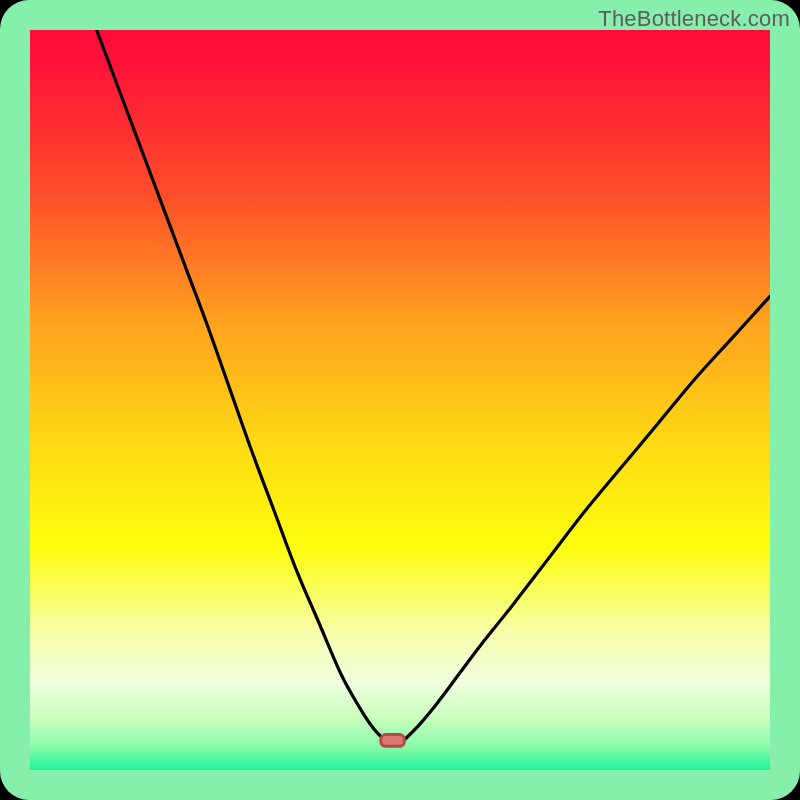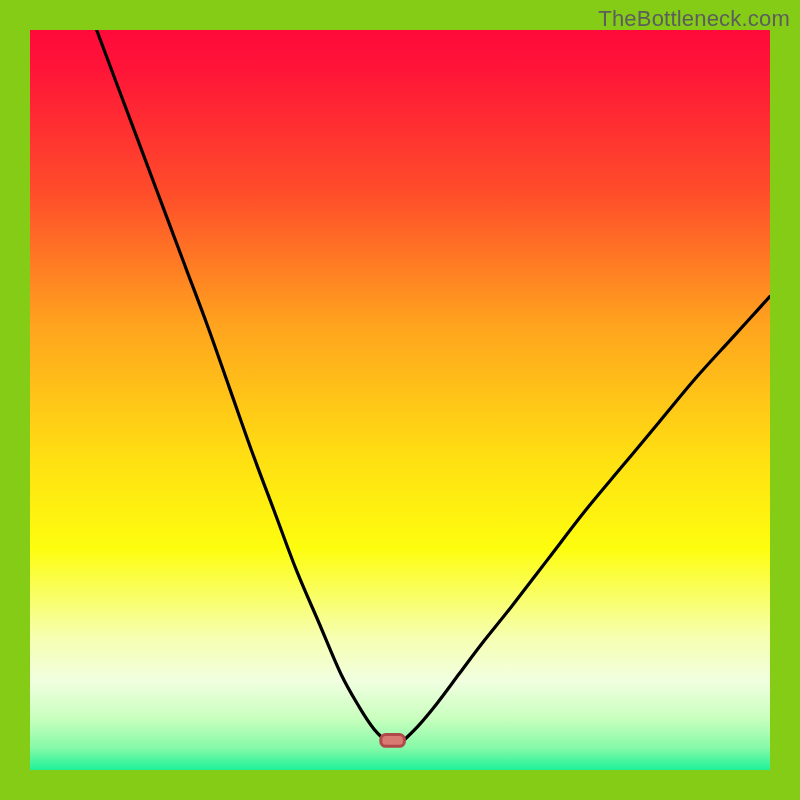--- a/index.html
+++ b/index.html
@@ -8,21 +8,22 @@
     width: 800px;
     height: 800px;
     background: #000;
     overflow: hidden;
     font-family: Arial, Helvetica, sans-serif;
   }
   .frame {
     position: relative;
     width: 800px;
     height: 800px;
-    background: #84cc16;
+    background: #86efac;
+    border-radius: 29px;
   }
   .plot {
     position: absolute;
     left: 30px;
     top: 30px;
     width: 740px;
     height: 740px;
   }
   .watermark {
     position: absolute;

